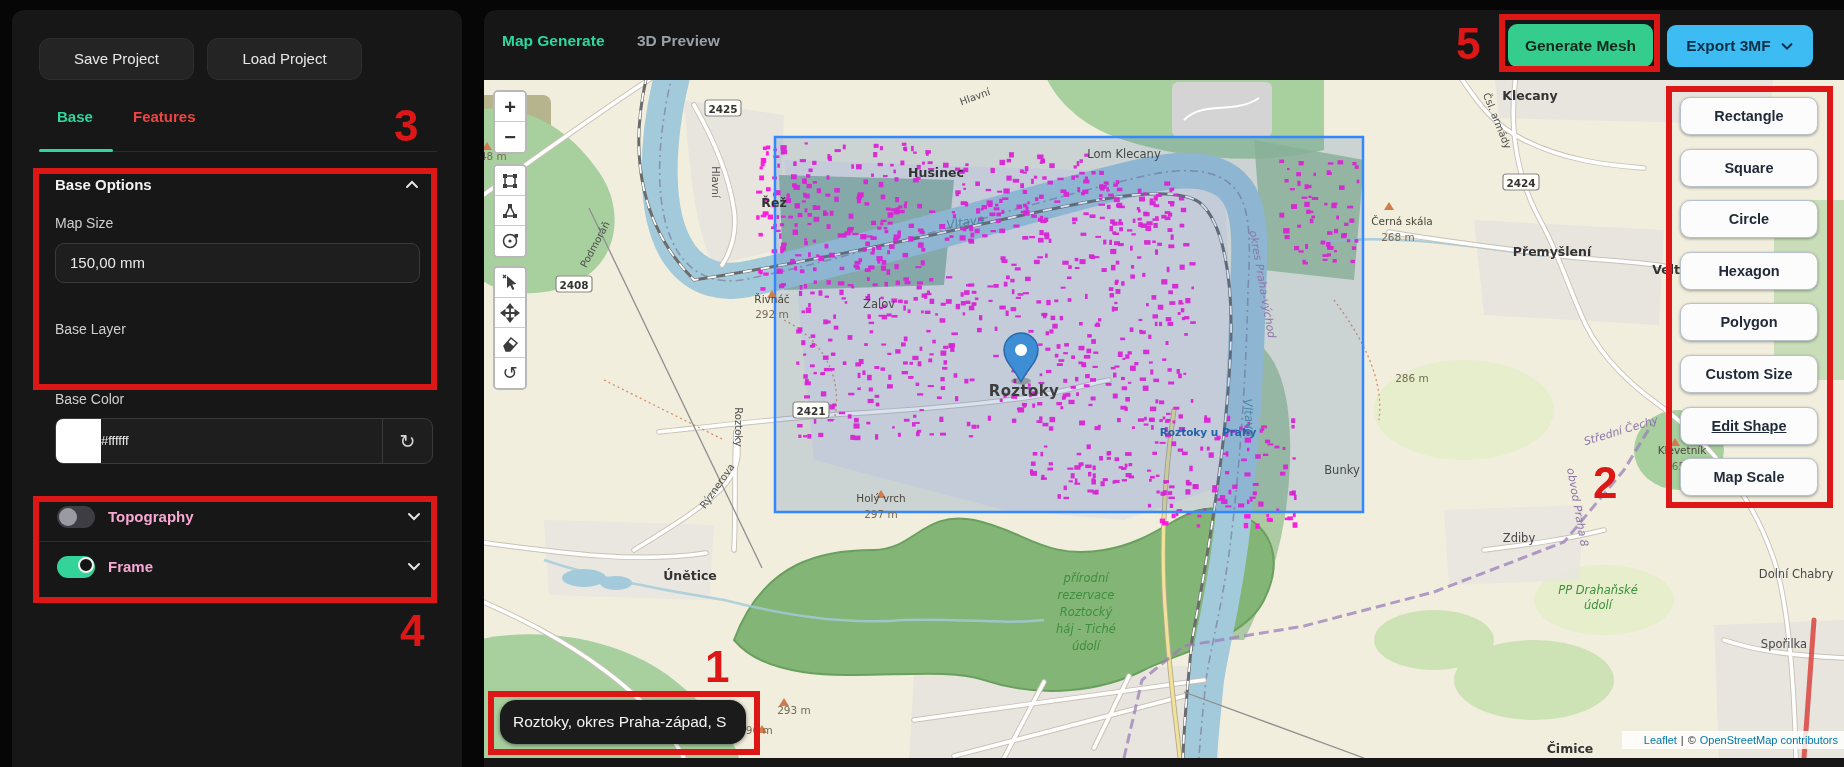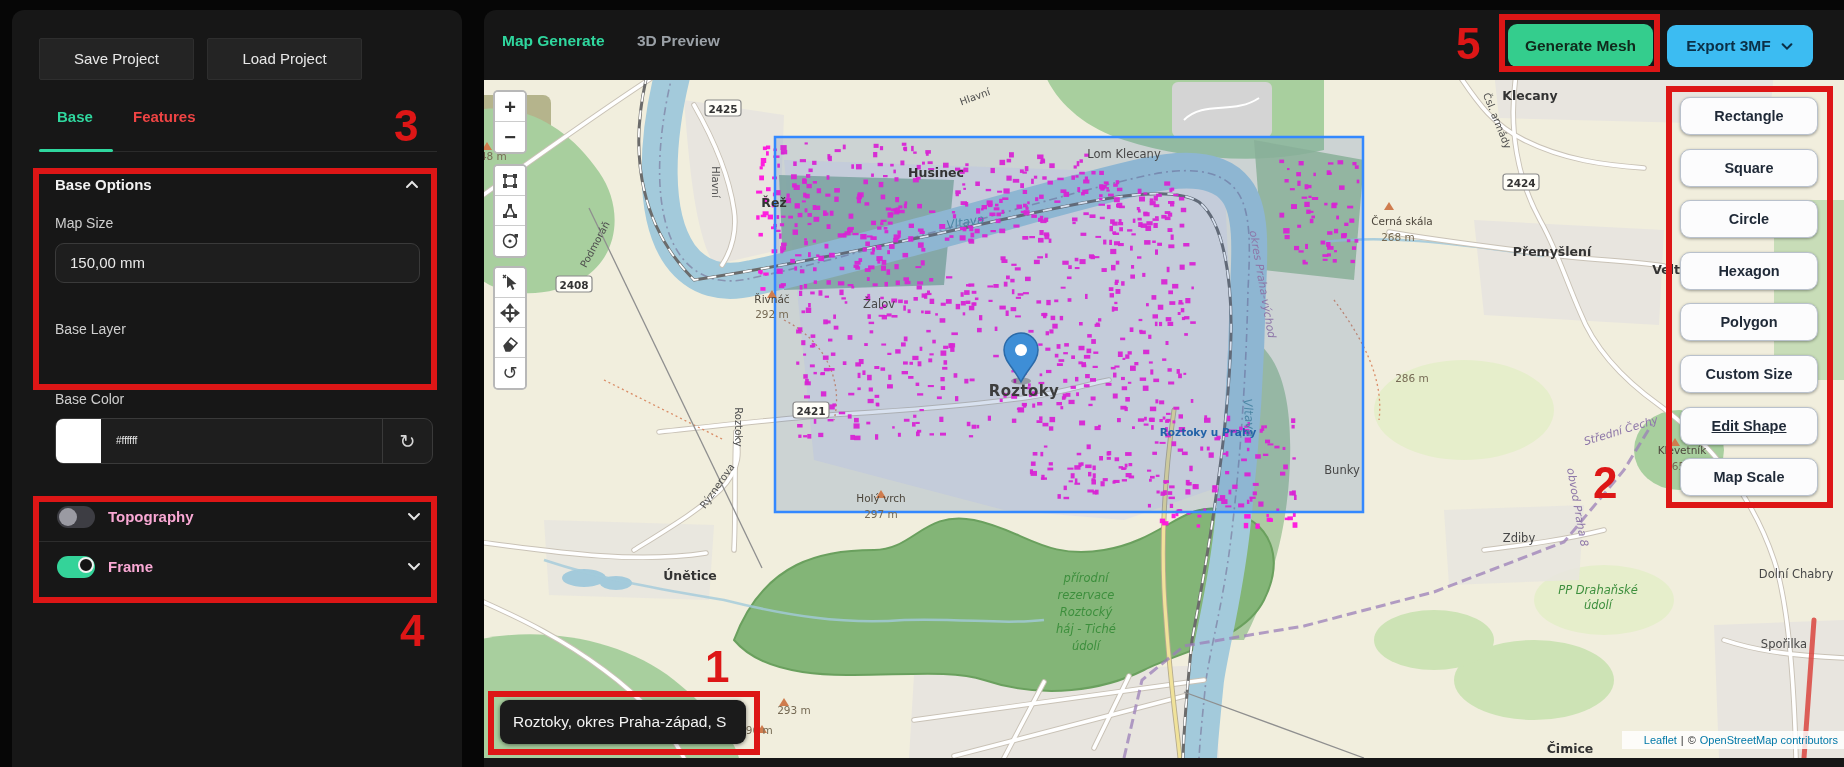--- a/index.html
+++ b/index.html
@@ -4,34 +4,34 @@
 <style>
   html,body{margin:0;padding:0;background:#060606;}
   *{box-sizing:border-box;font-family:"Liberation Sans",sans-serif;}
   #stage{position:relative;width:1844px;height:767px;overflow:hidden;background:#060606;}
 
   
   .sidebar-bg{position:absolute;left:12px;top:10px;width:450px;height:757px;background:#171717;border-radius:12px 12px 0 0;}
   .panel-bg{position:absolute;left:484px;top:10px;width:1360px;height:757px;background:#161616;border-radius:12px 0 0 0;}
 
   
-  .side-btn{position:absolute;height:42px;width:155px;background:#242424;border:1px solid #2e2e2e;border-radius:2px;
+  .side-btn{position:absolute;height:42px;width:155px;background:#242424;border:1px solid #2e2e2e;border-radius:11px;
     color:#e8e8e8;font-size:15px;text-align:center;line-height:40px;cursor:pointer;}
   .tab{position:absolute;top:108px;font-size:15px;font-weight:600;cursor:pointer;}
   .tab.active{color:#2fd79e;}
   .tab.idle{color:#ef4444;}
   .tab-underline{position:absolute;left:39px;top:149px;width:74px;height:3px;background:#2fd79e;border-radius:2px;}
   .tab-divider{position:absolute;left:39px;top:151px;width:398px;height:1px;background:#2b2b2b;}
   .side-label{position:absolute;color:#cfcfcf;font-size:14px;}
   .side-head{position:absolute;color:#f2f2f2;font-size:15px;font-weight:700;}
   .side-input{position:absolute;left:55px;width:365px;height:40px;background:#1e1e1e;border:1px solid #3a3a3a;border-radius:9px;
     color:#e9e9e9;font-size:15px;line-height:38px;padding-left:14px;}
   .color-row{position:absolute;left:55px;top:418px;width:378px;height:46px;background:#1e1e1e;border:1px solid #3a3a3a;border-radius:9px;display:flex;align-items:stretch;}
   .swatch{width:45px;border-radius:7px 0 0 7px;}
-  .hexval{flex:1;color:#ececec;font-size:10px;line-height:44px;padding-left:15px;}
+  .hexval{flex:1;color:#ececec;font-size:13px;line-height:44px;}
   .refresh-seg{width:50px;border-left:1px solid #3a3a3a;color:#d6d6d6;font-family:"DejaVu Sans",sans-serif;
     font-size:19px;text-align:center;line-height:44px;cursor:pointer;}
   .toggle{position:absolute;width:38px;height:22px;border-radius:11px;cursor:pointer;}
   .toggle .knob{position:absolute;top:2px;width:18px;height:18px;border-radius:50%;}
   .toggle.off{background:#3d3d43;}
   .toggle.off .knob{left:2px;background:#9a9aa2;}
   .toggle.on{background:#34d399;}
   .toggle.on .knob{right:1px;top:1px;width:16px;height:16px;background:#141414;border:2px solid #f2f2f2;}
   .toggle-label{position:absolute;color:#f9a8d4;font-size:15px;font-weight:600;}
   .chev{position:absolute;width:16px;height:16px;}
@@ -58,21 +58,21 @@
   .m-station{font:600 10.5px "DejaVu Sans",sans-serif;fill:#2262a8;}
   .m-shield{font:600 10.5px "DejaVu Sans",sans-serif;fill:#333;}
 
   
   .lf-group{position:absolute;left:493px;width:34px;background:#fff;border:2px solid rgba(0,0,0,.28);border-radius:5px;overflow:hidden;}
   .lf-btn{width:30px;height:30px;background:#fff;border-bottom:1px solid #ccc;display:flex;align-items:center;justify-content:center;cursor:pointer;}
   .lf-btn:last-child{border-bottom:none;}
   .lf-btn span.txt{font-size:20px;font-weight:700;color:#333;line-height:1;}
   .lf-btn span.uni{font-family:"DejaVu Sans",sans-serif;font-size:18px;color:#3c3c3c;line-height:1;}
 
-  .search-box{position:absolute;left:500px;top:700px;width:246px;height:44px;background:#1b1b1b;border-radius:9px;
+  .search-box{position:absolute;left:500px;top:700px;width:246px;height:44px;background:#1b1b1b;border-radius:16px;
     box-shadow:0 1px 4px rgba(0,0,0,.5);color:#f2f2f2;font-size:15.5px;line-height:44px;padding-left:13px;
     white-space:nowrap;overflow:hidden;cursor:text;}
 
   .attribution{position:absolute;right:0;bottom:9px;height:18px;background:rgba(255,255,255,.82);
     font:11px "DejaVu Sans",sans-serif;color:#333;display:flex;align-items:center;padding:0 6px;gap:4px;}
   .attribution a{color:#0078a8;text-decoration:none;cursor:pointer;}
   .ua-flag{width:12px;height:9px;display:inline-block;}
   .ua-flag .b{width:12px;height:4.5px;background:#005bbb;}
   .ua-flag .y{width:12px;height:4.5px;background:#ffd500;}
 

